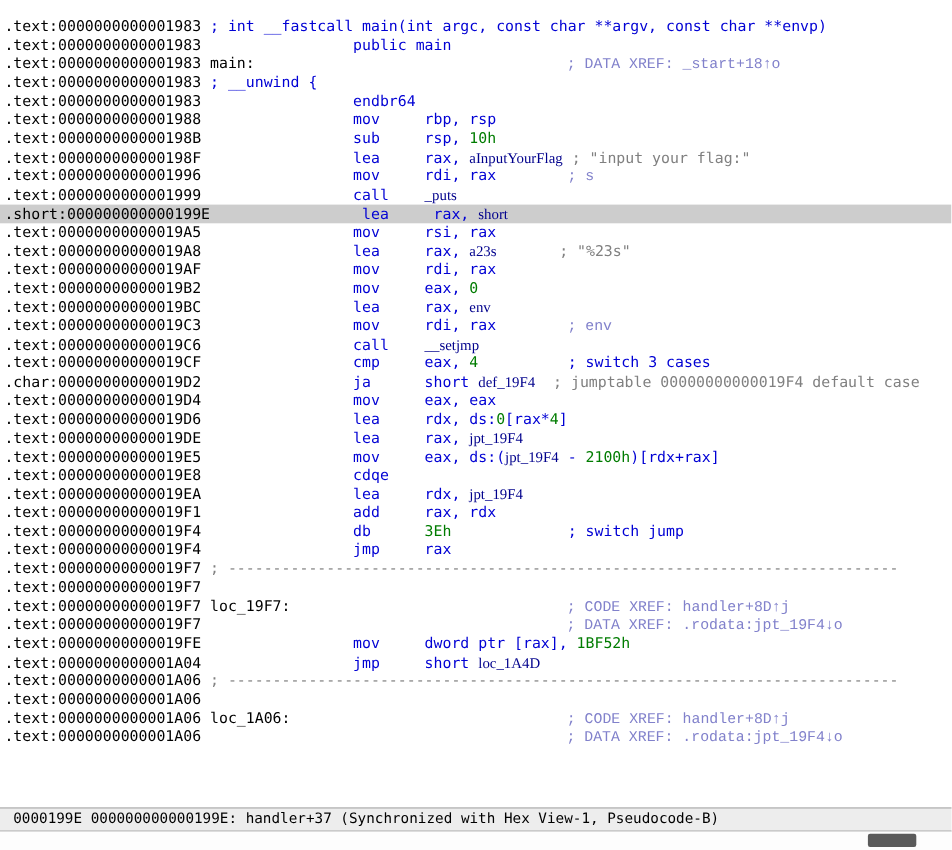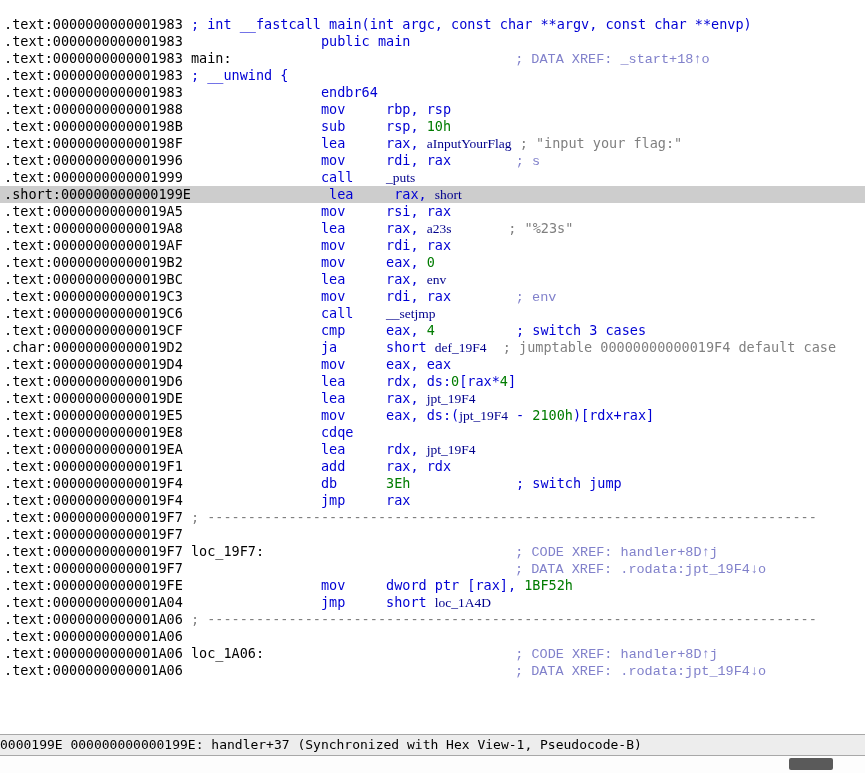--- a/index.html
+++ b/index.html
@@ -16,21 +16,21 @@
   .line{white-space:pre;height:17px;padding-left:4px;}
   .line.hl{background:var(--highlight_bg,#cdcdcd);}
   .t-a{color:var(--address,#000);}
   .t-i{color:var(--instruction,#0000d4);}
   .t-n{color:var(--name,#00008c);font-family:Liberation Serif, serif;}
   .t-g{color:var(--number,#007c00);}
   .t-c{color:var(--comment,#808080);}
   .t-x{color:var(--auto_comment,#8181cb);font-family:Liberation Mono, monospace;}
   .status-bar{
     flex:0 0 auto;height:20px;line-height:20px;font-size:13px;
-    padding-left:0;white-space:pre;color:#000;
+    padding-left:12px;white-space:pre;color:#000;
     background:var(--status_bg,#ededed);
     border-top:1px solid var(--status_border,#a8a8a8);
     border-bottom:1px solid var(--status_border,#a8a8a8);
   }
   .bottom-strip{flex:0 0 auto;height:17px;position:relative;background:#fdfdfd;}
   .hthumb{
     position:absolute;left:789px;top:2px;width:44px;height:12px;
     border-radius:2px;background:var(--scroll_thumb,#5a5a5a);
   }
 </style>

